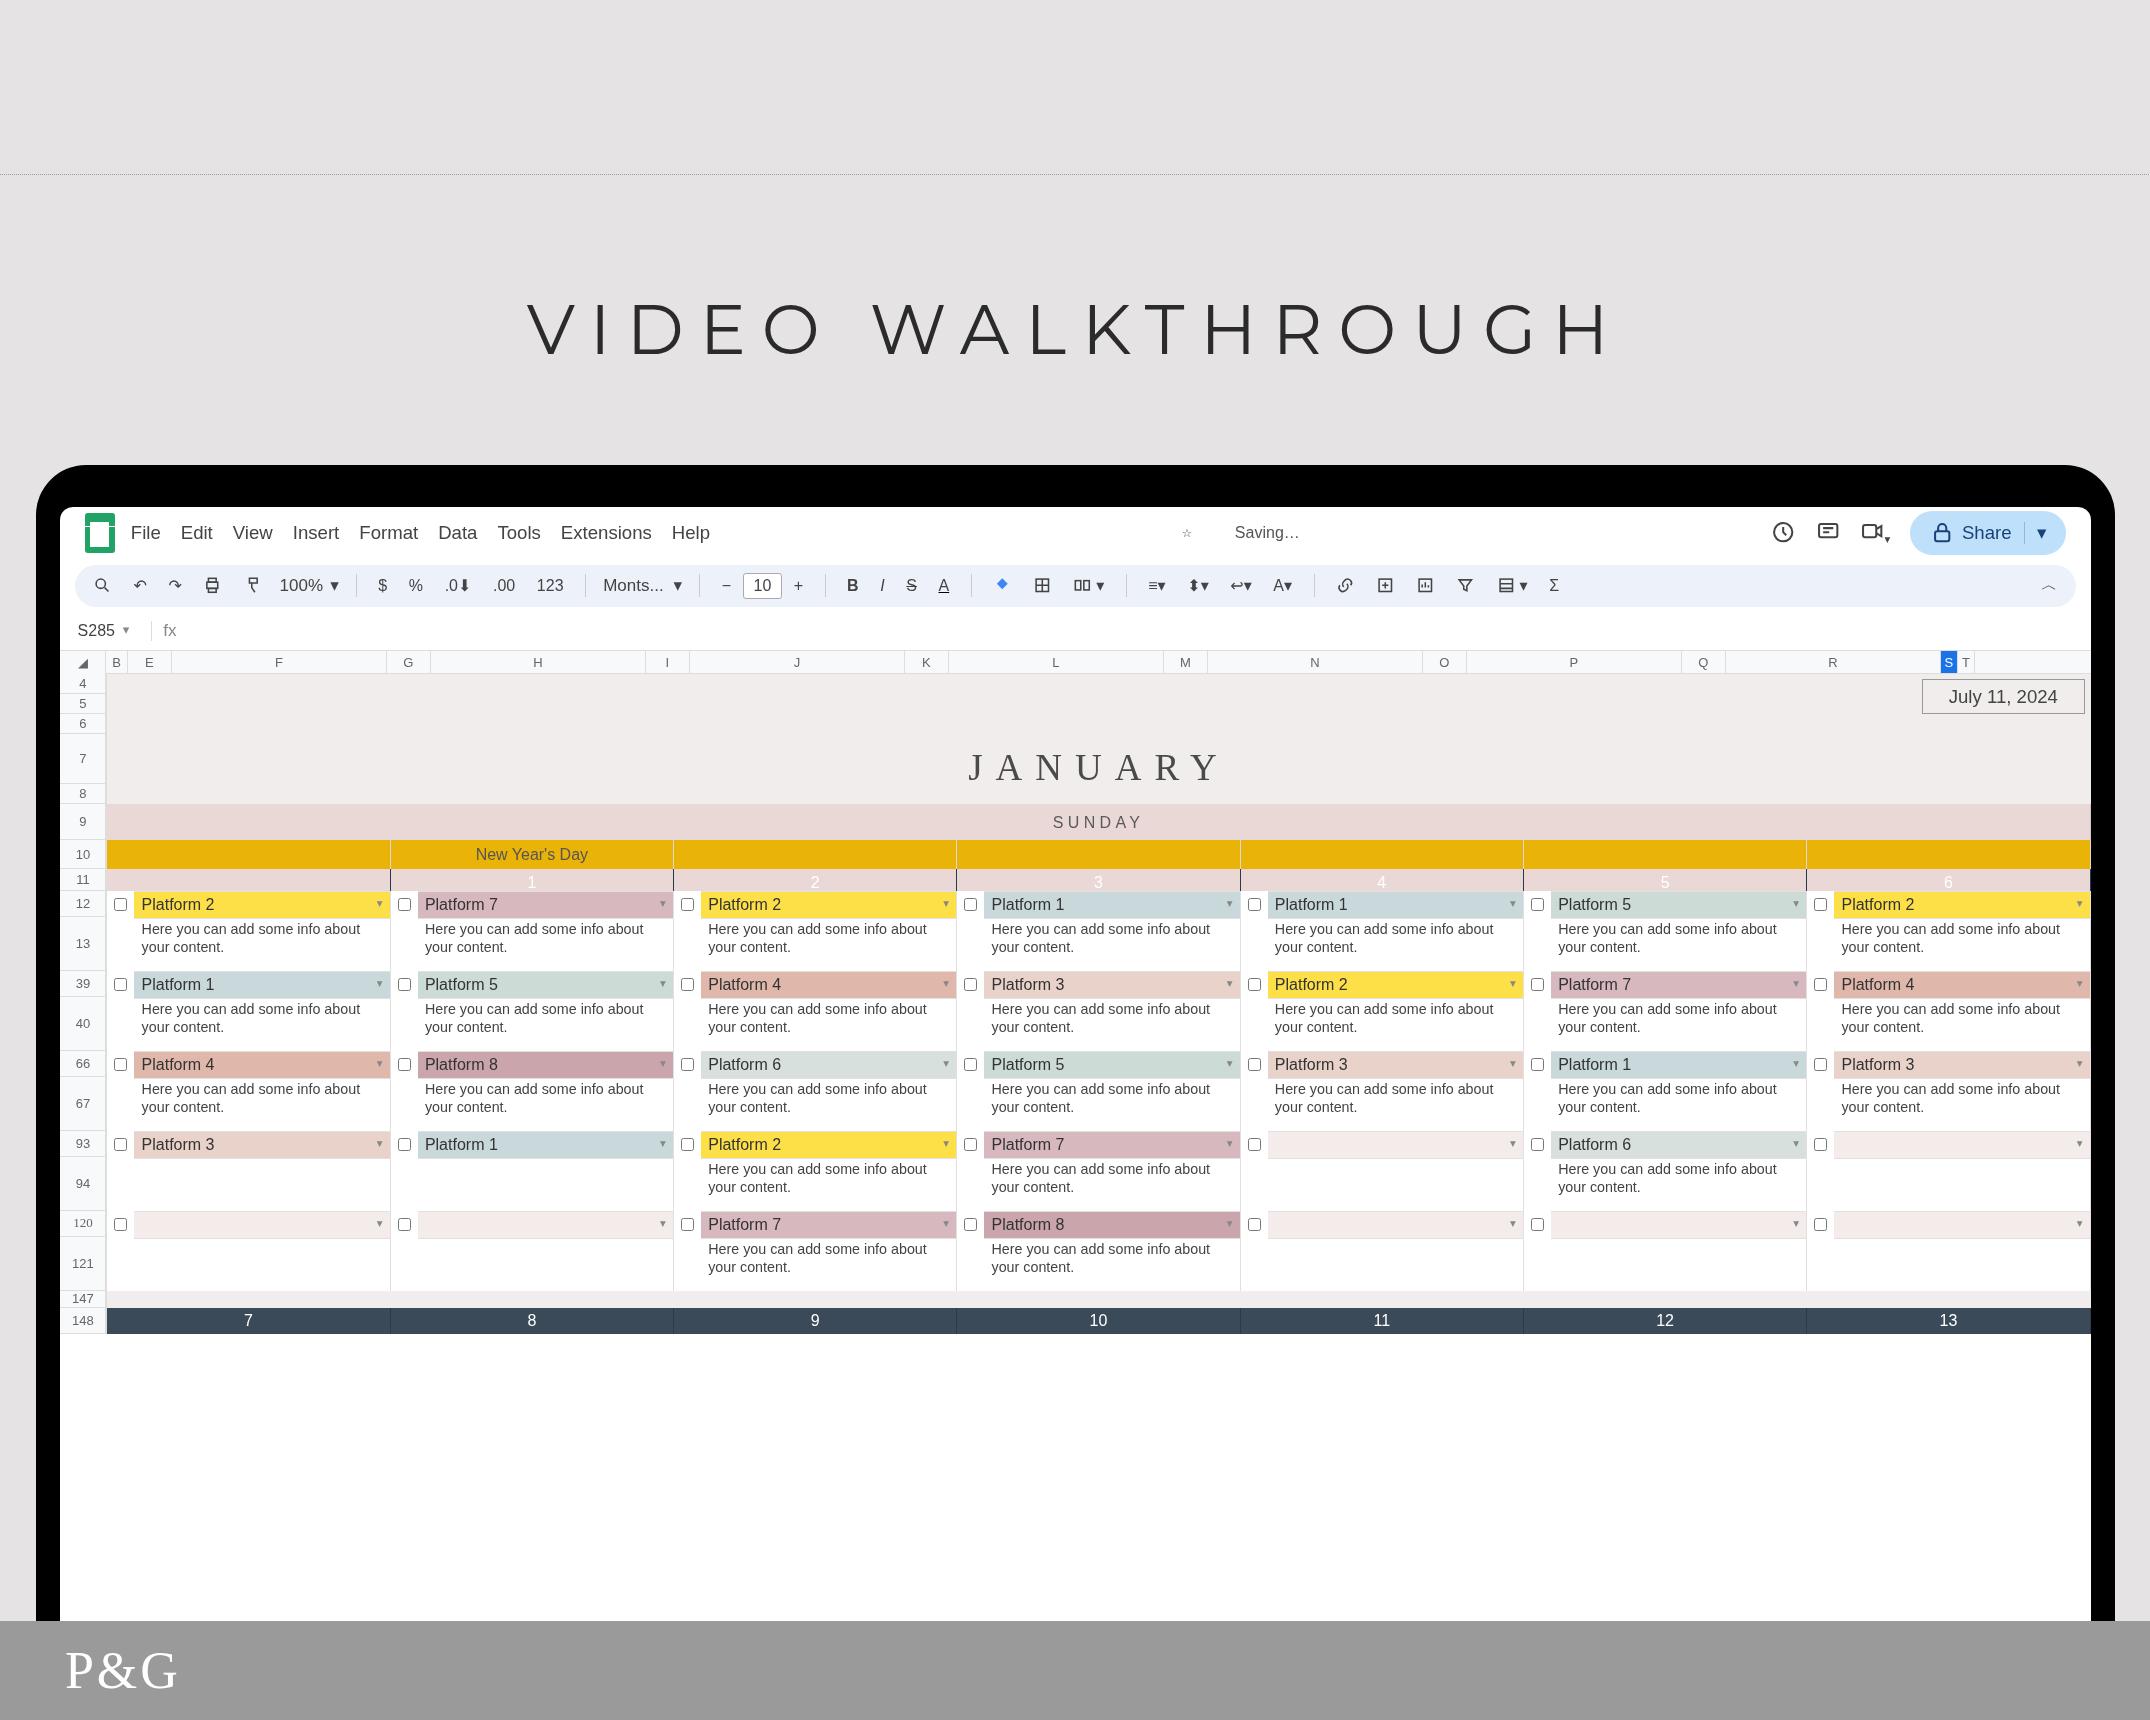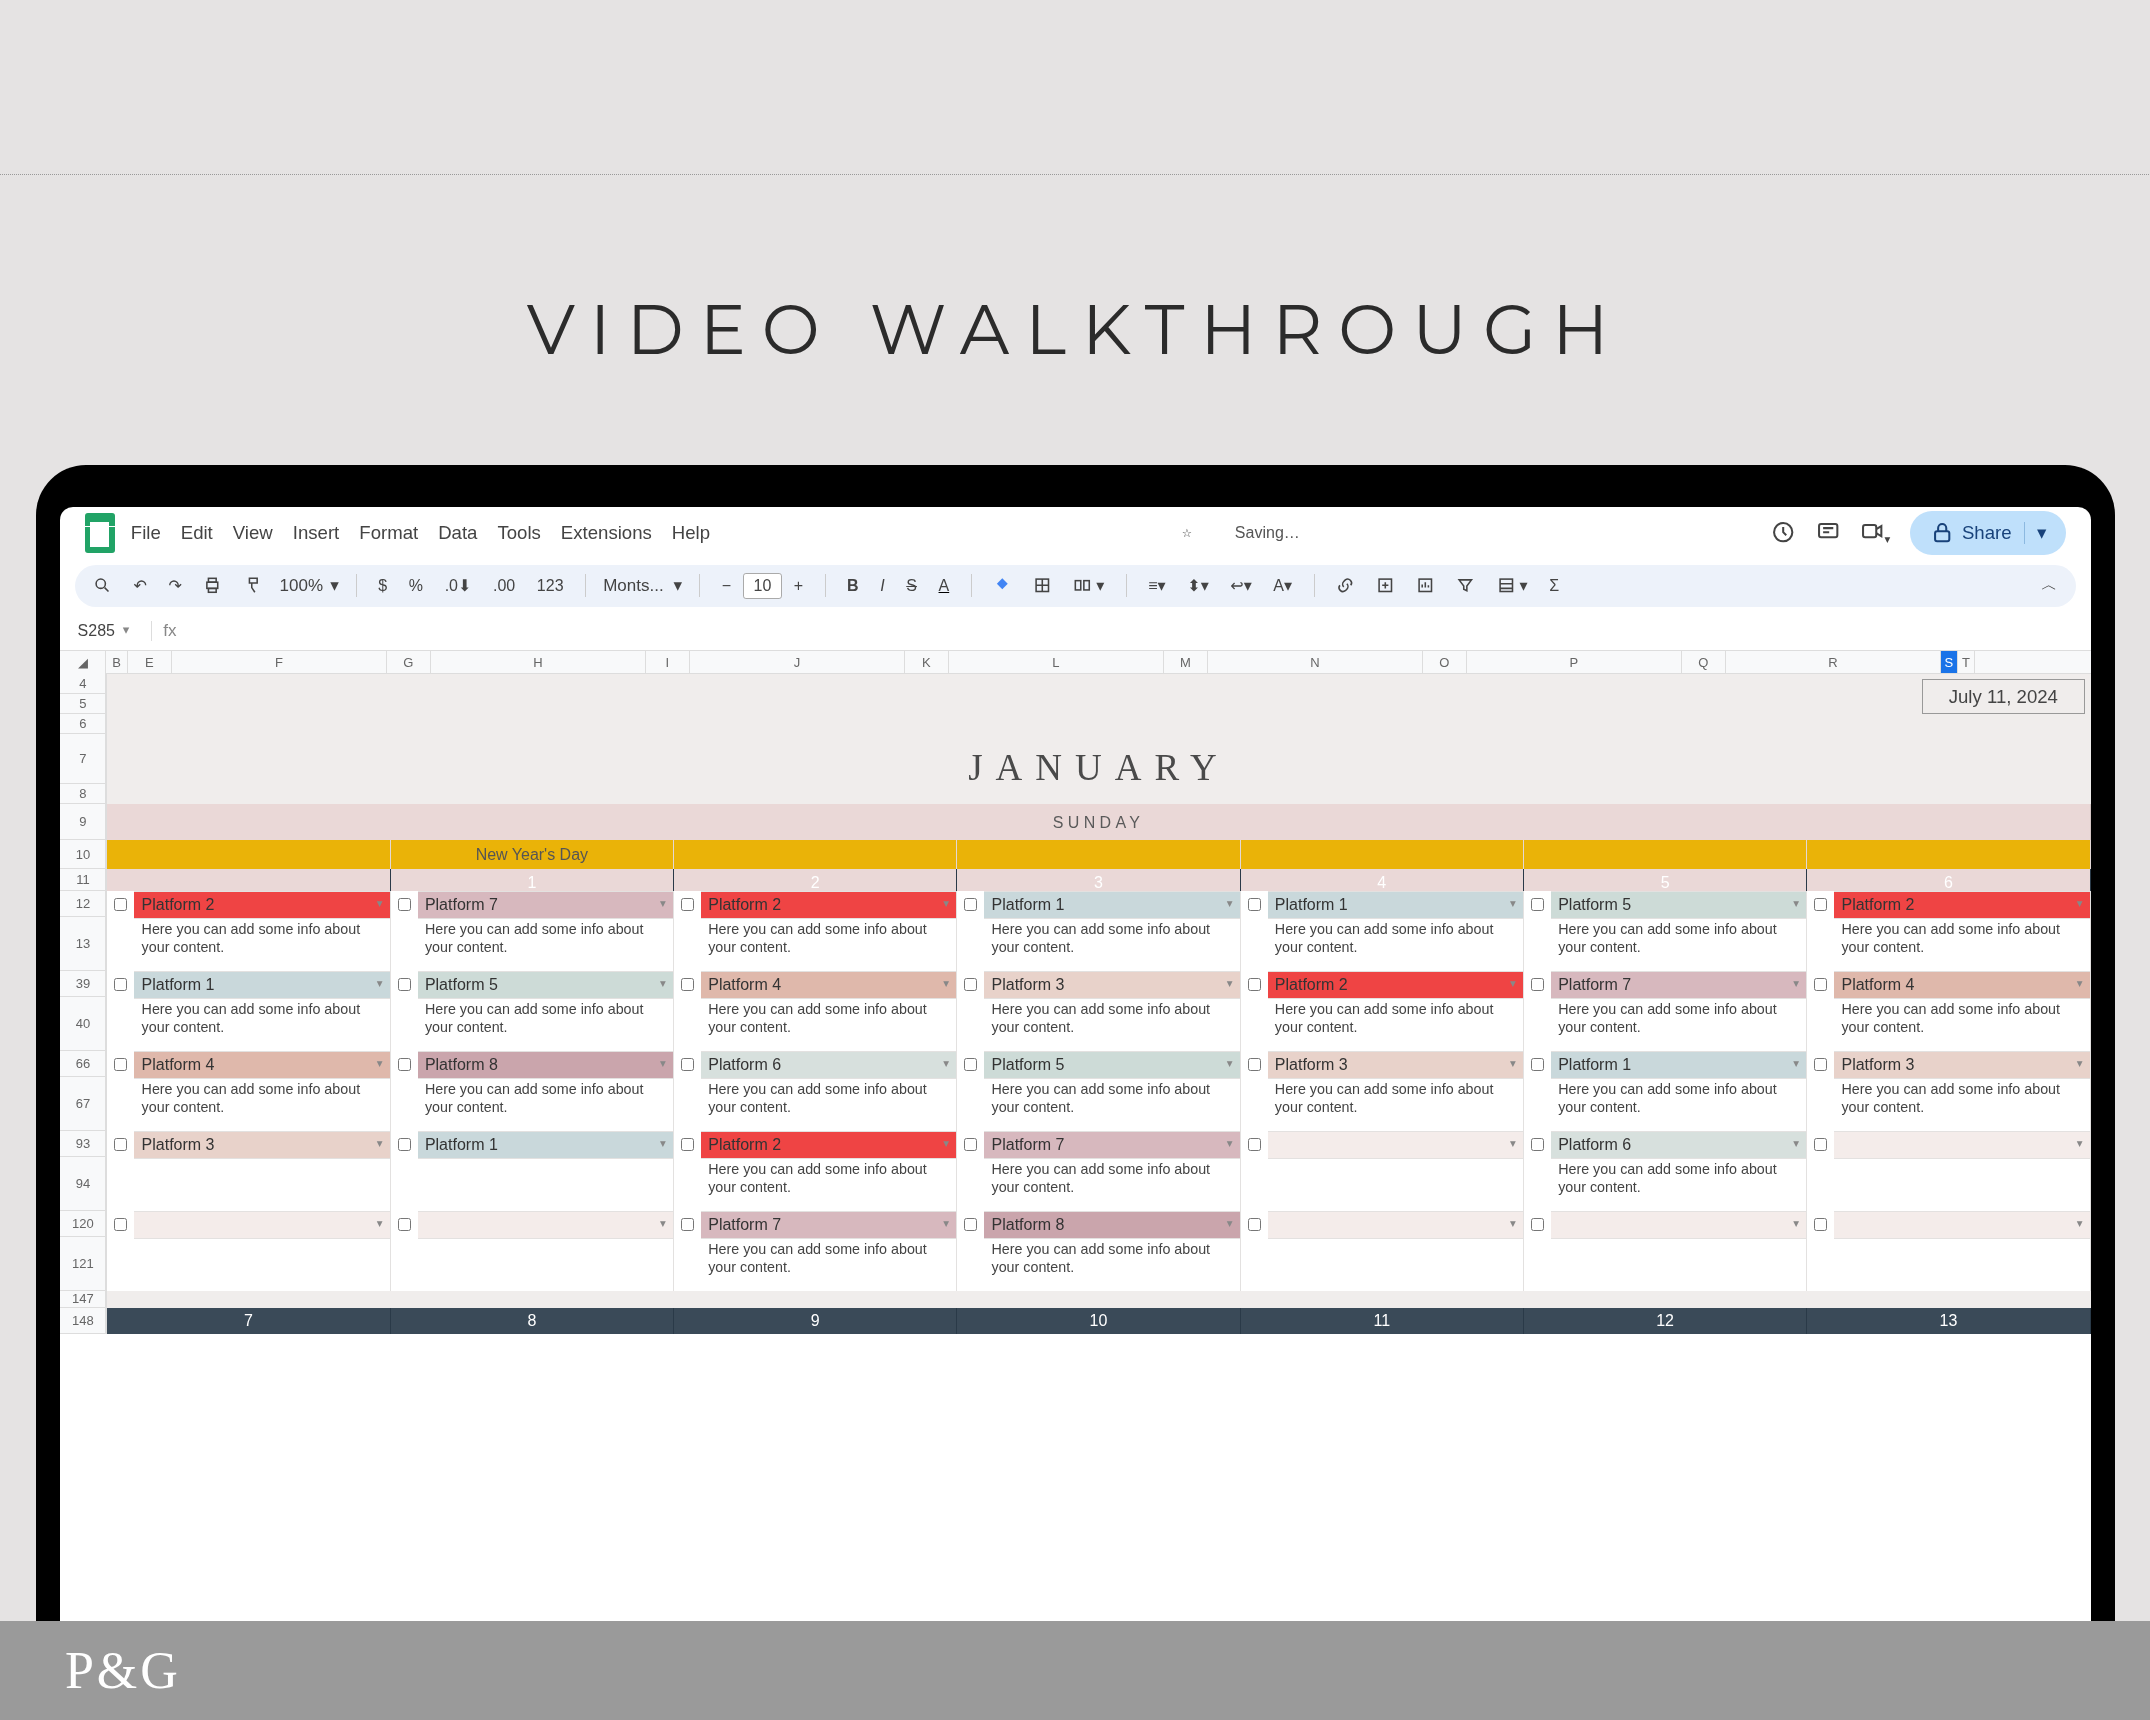--- a/index.html
+++ b/index.html
@@ -44,21 +44,21 @@
 .dayhdr{flex:1;text-align:center;padding:10px 0;font-size:16px;letter-spacing:4.3px;color:#5a5a5a;background:#ead8d7;border-right:0.7px solid #d4c5c4}
 .sub{flex:1;text-align:center;padding:5.7px 0;font-size:16px;color:#555;background:#eab308;border-right:0.7px solid #e3d8d6}
 .datenum{display:flex;background:#3a4a58}
 .dn{flex:1;text-align:center;color:#fff;padding:4.3px 0;font-size:16px;border-right:0.7px solid #2a3a48}
 .cb{width:27px;display:flex;align-items:flex-start;justify-content:center;padding-top:7.2px}
 .cb input{width:13px;height:13px}
 .plat{padding:4.3px 7.2px;font-size:16px;color:#333;position:relative;border-bottom:0.7px solid #e3e1e0;border-top:0.7px solid #e3e1e0}
 .plat:after{content:"▾";position:absolute;right:7.2px;color:#888;font-size:11.5px}
 .desc{padding:4.3px 7.2px;font-size:14.3px;color:#444;line-height:1.25;min-height:39px}
 .emptyplat{background:#f4ecea}
-.p1{background:#c9d8db}.p2{background:#ef4444}.p3{background:#e8d2ca}.p4{background:#dfb8ab}
+.p1{background:#c9d8db}.p2{background:#fde047}.p3{background:#e8d2ca}.p4{background:#dfb8ab}
 .p5{background:#cddbd7}.p6{background:#d7e0dd}.p7{background:#d7b8be}.p8{background:#caa5ac}
 .footer-row{display:flex;background:#3a4a58}
 .fn{flex:1;text-align:center;color:#fff;padding:4.3px 0;font-size:16px}
 .tabs{height:50px;background:#f8f9fa;border-top:0.7px solid #ddd;display:flex;align-items:center;gap:4.3px;padding:0 14.3px;font-size:17px;color:#555}
 .tabs .tab{display:flex;align-items:center;gap:5.7px;padding:8.6px 16px;cursor:pointer;border-bottom:2.2px solid transparent;font-weight:500}
 .tabs .tab.active{color:#1a73e8;border-bottom-color:#1a73e8;background:#e8f0fe;border-radius:4.3px 4.3px 0 0}
 .tabs .tab:after{content:"▾";font-size:11.5px;color:#888;margin-left:4.3px}
 .tabs .tab.active:after{color:#1a73e8}
 .tabnav{margin-left:auto;display:flex;gap:21.5px;font-size:20px;color:#666}
 .brand{position:absolute;bottom:21.5px;left:65px;color:#fff;font-size:52px;font-family:Georgia,serif;letter-spacing:2.9px;z-index:5}
@@ -272,21 +272,21 @@
             <div class="rh" style="height: 29px;">10</div>
             <div class="rh" style="height: 21.5px;">11</div>
             <div class="rh" style="height: 26px;">12</div>
             <div class="rh" style="height: 54px;">13</div>
             <div class="rh" style="height: 26px;">39</div>
             <div class="rh" style="height: 54px;">40</div>
             <div class="rh" style="height: 26px;">66</div>
             <div class="rh" style="height: 54px;">67</div>
             <div class="rh" style="height: 26px;">93</div>
             <div class="rh" style="height: 54px;">94</div>
-            <div class="rh" style="height: 26px;">120</div>
+            <div class="rh" style="height: 26px; font-family: Liberation Serif, serif;">120</div>
             <div class="rh" style="height: 54px;">121</div>
             <div class="rh" style="height: 17px;">147</div>
             <div class="rh" style="height: 26px;">148</div>
           </div>
     <div class="gridmain" id="gridmain">
             <div class="content bg" style="height: 20px;"></div>
             <div class="content bg" style="height: 20px; justify-content: flex-end; display: flex; align-items: flex-end;">
               <div class="datebox">July 11, 2024</div>
             </div>
             <div class="content bg" style="height: 20px;"></div>

